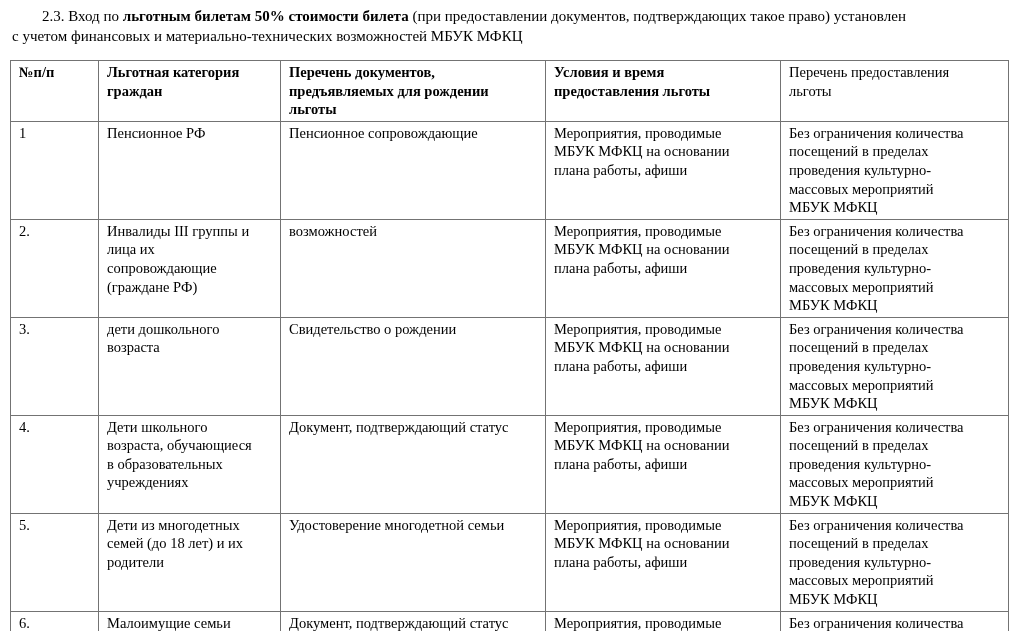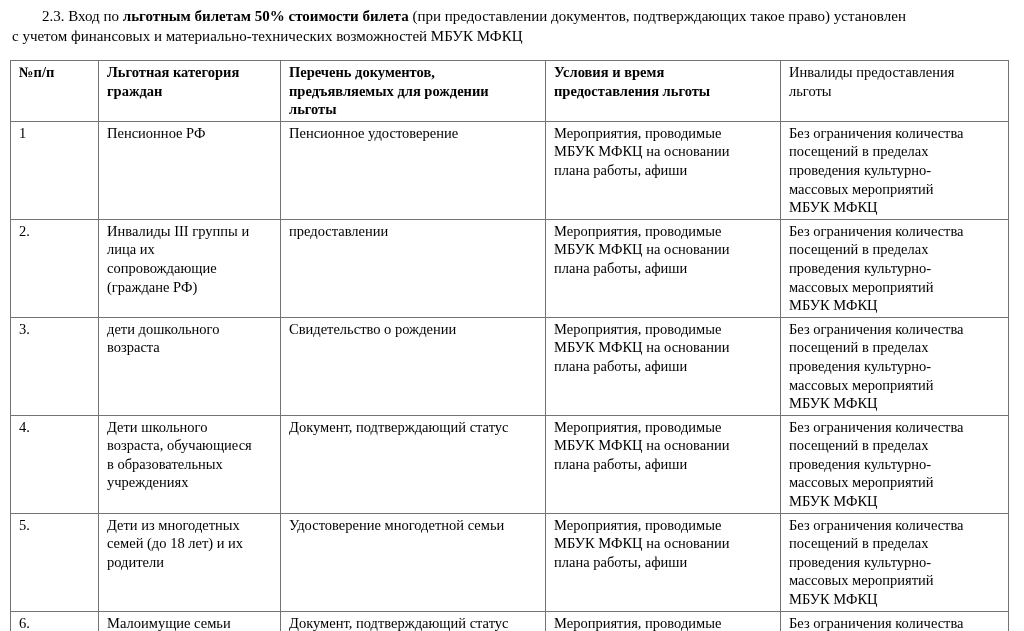--- a/index.html
+++ b/index.html
@@ -67,45 +67,45 @@
     <thead>
       <tr class="hrow">
         <th class="bold-h">№п/п</th>
         <th class="bold-h">Льготная категория
 граждан</th>
         <th class="bold-h">Перечень документов,
 предъявляемых для рождении
 льготы</th>
         <th class="bold-h">Условия и время
 предоставления льготы</th>
-        <th>Инвалиды предоставления
+        <th>Перечень предоставления
 льготы</th>
       </tr>
     </thead>
     <tbody>
       <tr class="r1">
         <td>1</td>
         <td>Пенсионное РФ</td>
-        <td>Пенсионное удостоверение</td>
+        <td>Пенсионное сопровождающие</td>
         <td>Мероприятия, проводимые
 МБУК МФКЦ на основании
 плана работы, афиши</td>
         <td>Без ограничения количества
 посещений в пределах
 проведения культурно-
 массовых мероприятий
 МБУК МФКЦ</td>
       </tr>
       <tr class="r2">
         <td>2.</td>
         <td>Инвалиды III группы и
 лица их
 сопровождающие
 (граждане РФ)</td>
-        <td>предоставлении</td>
+        <td>возможностей</td>
         <td>Мероприятия, проводимые
 МБУК МФКЦ на основании
 плана работы, афиши</td>
         <td>Без ограничения количества
 посещений в пределах
 проведения культурно-
 массовых мероприятий
 МБУК МФКЦ</td>
       </tr>
       <tr class="r3">

